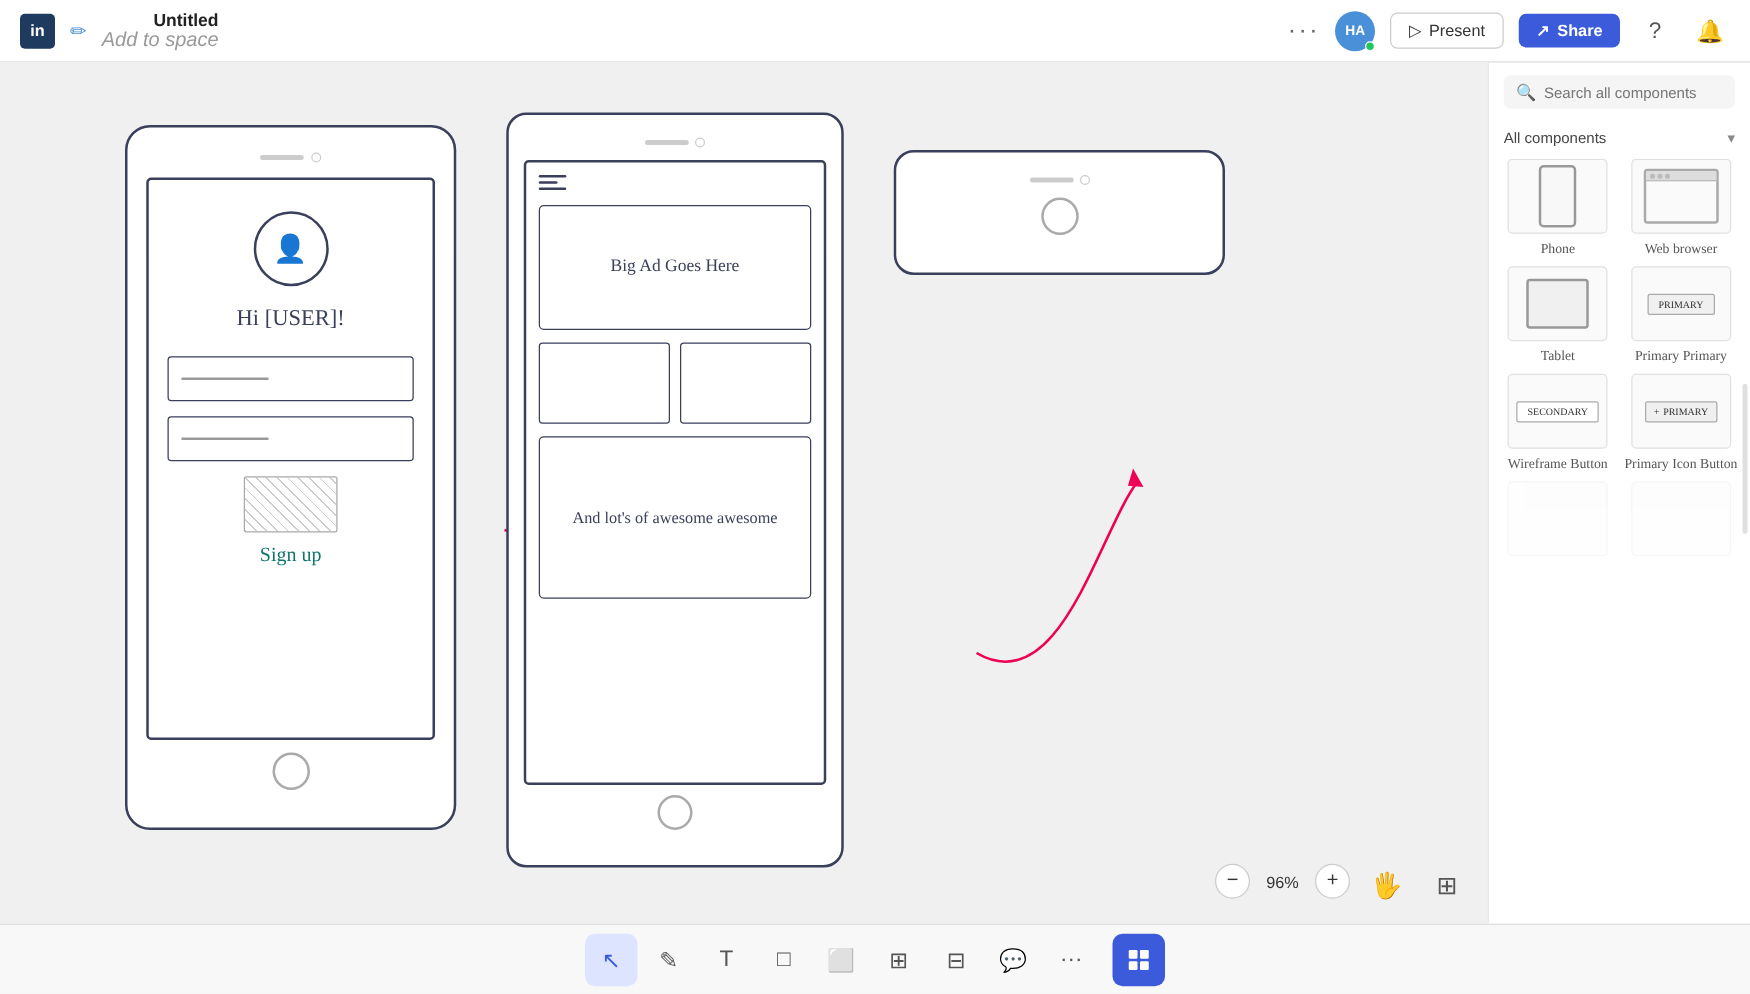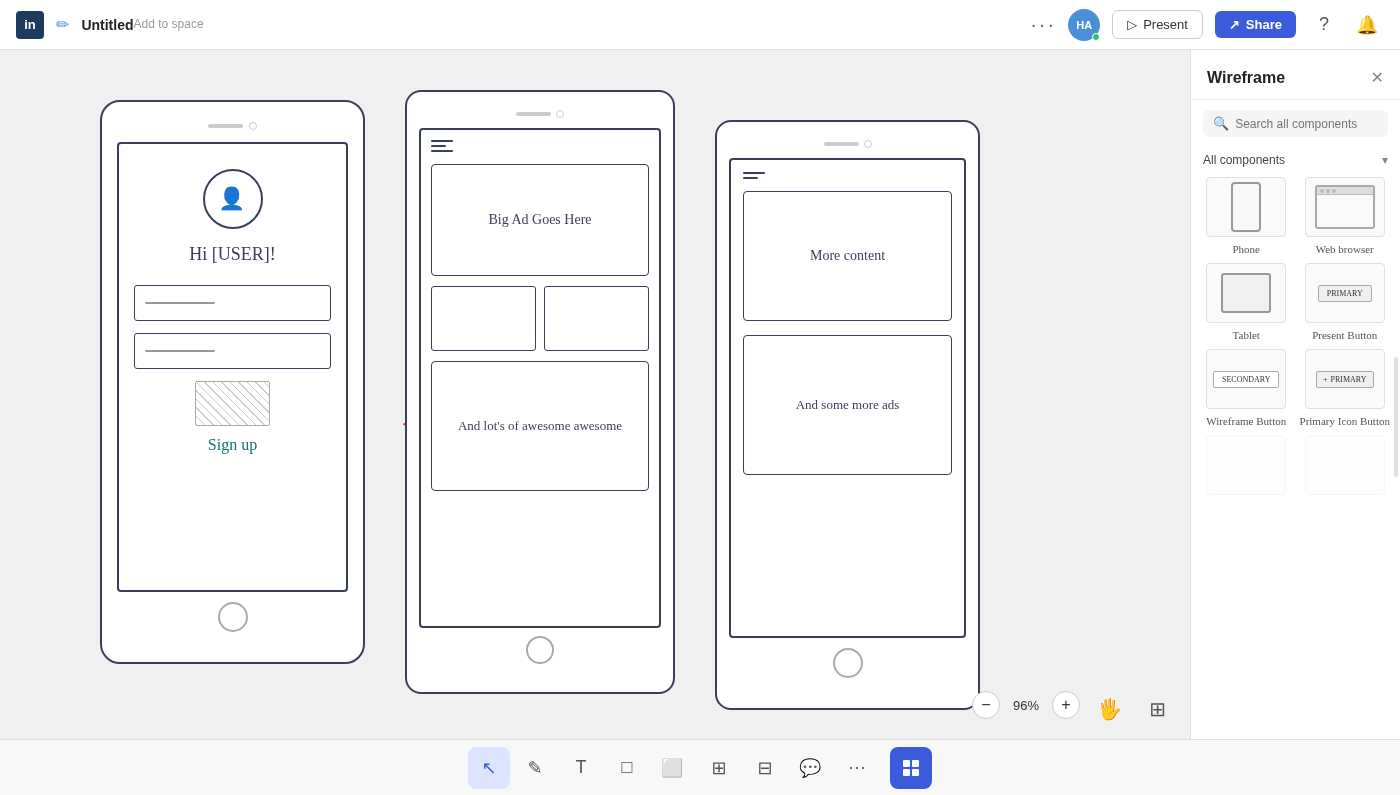--- a/index.html
+++ b/index.html
@@ -21,23 +21,23 @@
       width: 28px; height: 28px;
       background: #1e3a5f;
       border-radius: 4px;
       display: flex; align-items: center; justify-content: center;
       color: white; font-weight: bold; font-size: 13px;
     }
     .topbar-pencil {
       color: #4a90d9;
       font-size: 16px;
     }
-    .topbar-title-area { display: flex; flex-direction: row; }
+    .topbar-title-area { display: flex; flex-direction: column; text-align: right; }
     .topbar-title { font-size: 14px; font-weight: 600; color: #222; }
-    .topbar-subtitle { font-size: 12px; color: #999; }
+    .topbar-subtitle { font-size: 16px; color: #999; font-style: italic; }
     .topbar-spacer { flex: 1; }
     .topbar-more { color: #666; font-size: 20px; cursor: pointer; letter-spacing: 2px; }
     .topbar-avatar {
       width: 32px; height: 32px;
       background: #4a90d9;
       border-radius: 50%;
       display: flex; align-items: center; justify-content: center;
       color: white; font-size: 11px; font-weight: 700;
       position: relative;
     }
@@ -235,21 +235,21 @@
       width: 22px; height: 2px;
       background: #3a3f5c;
       border-radius: 1px;
     }
     .hamburger-line.short { width: 15px; }
 
     
     .ad-block {
       border: 1.5px solid #3a3f5c;
       border-radius: 4px;
-      height: 112px;
+      height: 100px;
       display: flex; align-items: center; justify-content: center;
       margin-bottom: 10px;
       font-size: 14px;
       color: #3a3f5c;
       font-family: serif;
     }
     .content-grid {
       display: grid;
       grid-template-columns: 1fr 1fr;
       gap: 8px;
@@ -578,32 +578,20 @@
           </div>
         </div>
         <div class="tablet-home-btn"></div>
       </div>
 
       <div class="desktop-frame">
         <div class="tablet-top-bar">
           <div class="phone-speaker"></div>
           <div class="phone-camera"></div>
         </div>
-        <div class="desktop-screen">
-          <div class="hamburger">
-            <div class="hamburger-line"></div>
-            <div class="hamburger-line short"></div>
-          </div>
-          <div class="ad-block" style="height:130px; margin-bottom:14px;">
-            <span>More content</span>
-          </div>
-          <div class="content-block" style="height:140px; margin-top:12px;">
-            <span>And some more ads</span>
-          </div>
-        </div>
         <div class="desktop-home-btn"></div>
       </div>
 
     </div>
 
     <div class="zoom-controls" style="bottom:20px; right:110px;">
       <button class="zoom-btn">−</button>
       <span class="zoom-level">96%</span>
       <button class="zoom-btn">+</button>
     </div>
@@ -612,24 +600,20 @@
       <span style="font-size:20px; color:#555;">🖐</span>
     </div>
 
     <div style="position:absolute; right:24px; bottom:18px;">
       <span style="font-size:20px; color:#555;">⊞</span>
     </div>
 
   </div>
 
   <div class="right-panel">
-    <div class="panel-header">
-      <span class="panel-title">Wireframe</span>
-      <span class="panel-close">✕</span>
-    </div>
 
     <div class="panel-search">
       <span class="search-icon-small">🔍</span>
       <input type="text" placeholder="Search all components" style="">
     </div>
 
     <div class="all-components-row">
       <span>All components</span>
       <span style="color:#888; font-size:12px;">▾</span>
     </div>
@@ -661,21 +645,21 @@
           <div class="comp-thumb">
             <div style="width:50px; height:40px; border:2px solid #999; border-radius:3px; background:#f0f0f0;"></div>
           </div>
           <span class="comp-label">Tablet</span>
         </div>
 
         <div class="comp-item">
           <div class="comp-thumb">
             <span class="comp-btn-primary">PRIMARY</span>
           </div>
-          <span class="comp-label">Present Button</span>
+          <span class="comp-label">Primary Primary</span>
         </div>
 
         <div class="comp-item">
           <div class="comp-thumb">
             <span class="comp-btn-secondary">SECONDARY</span>
           </div>
           <span class="comp-label">Wireframe Button</span>
         </div>
 
         <div class="comp-item">

